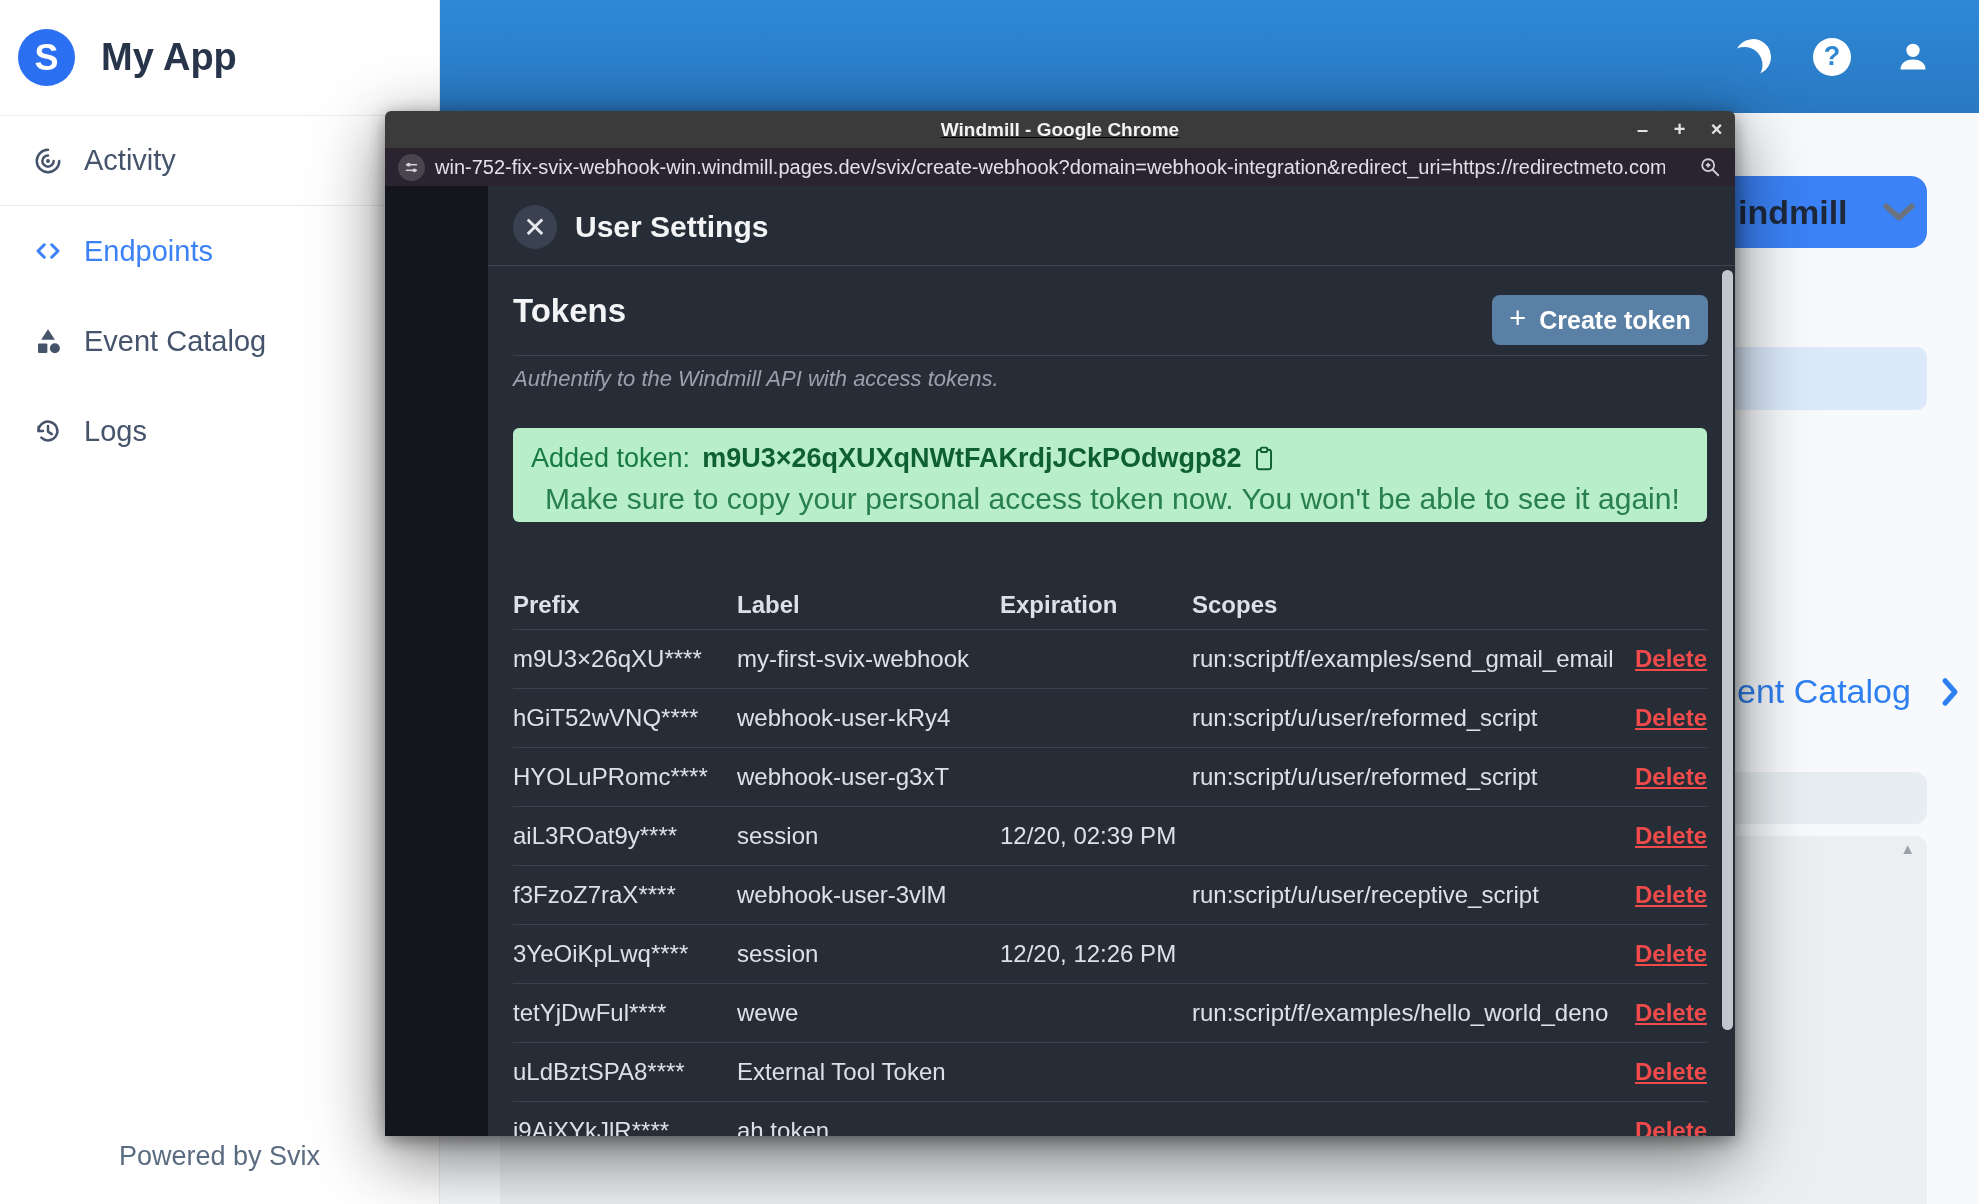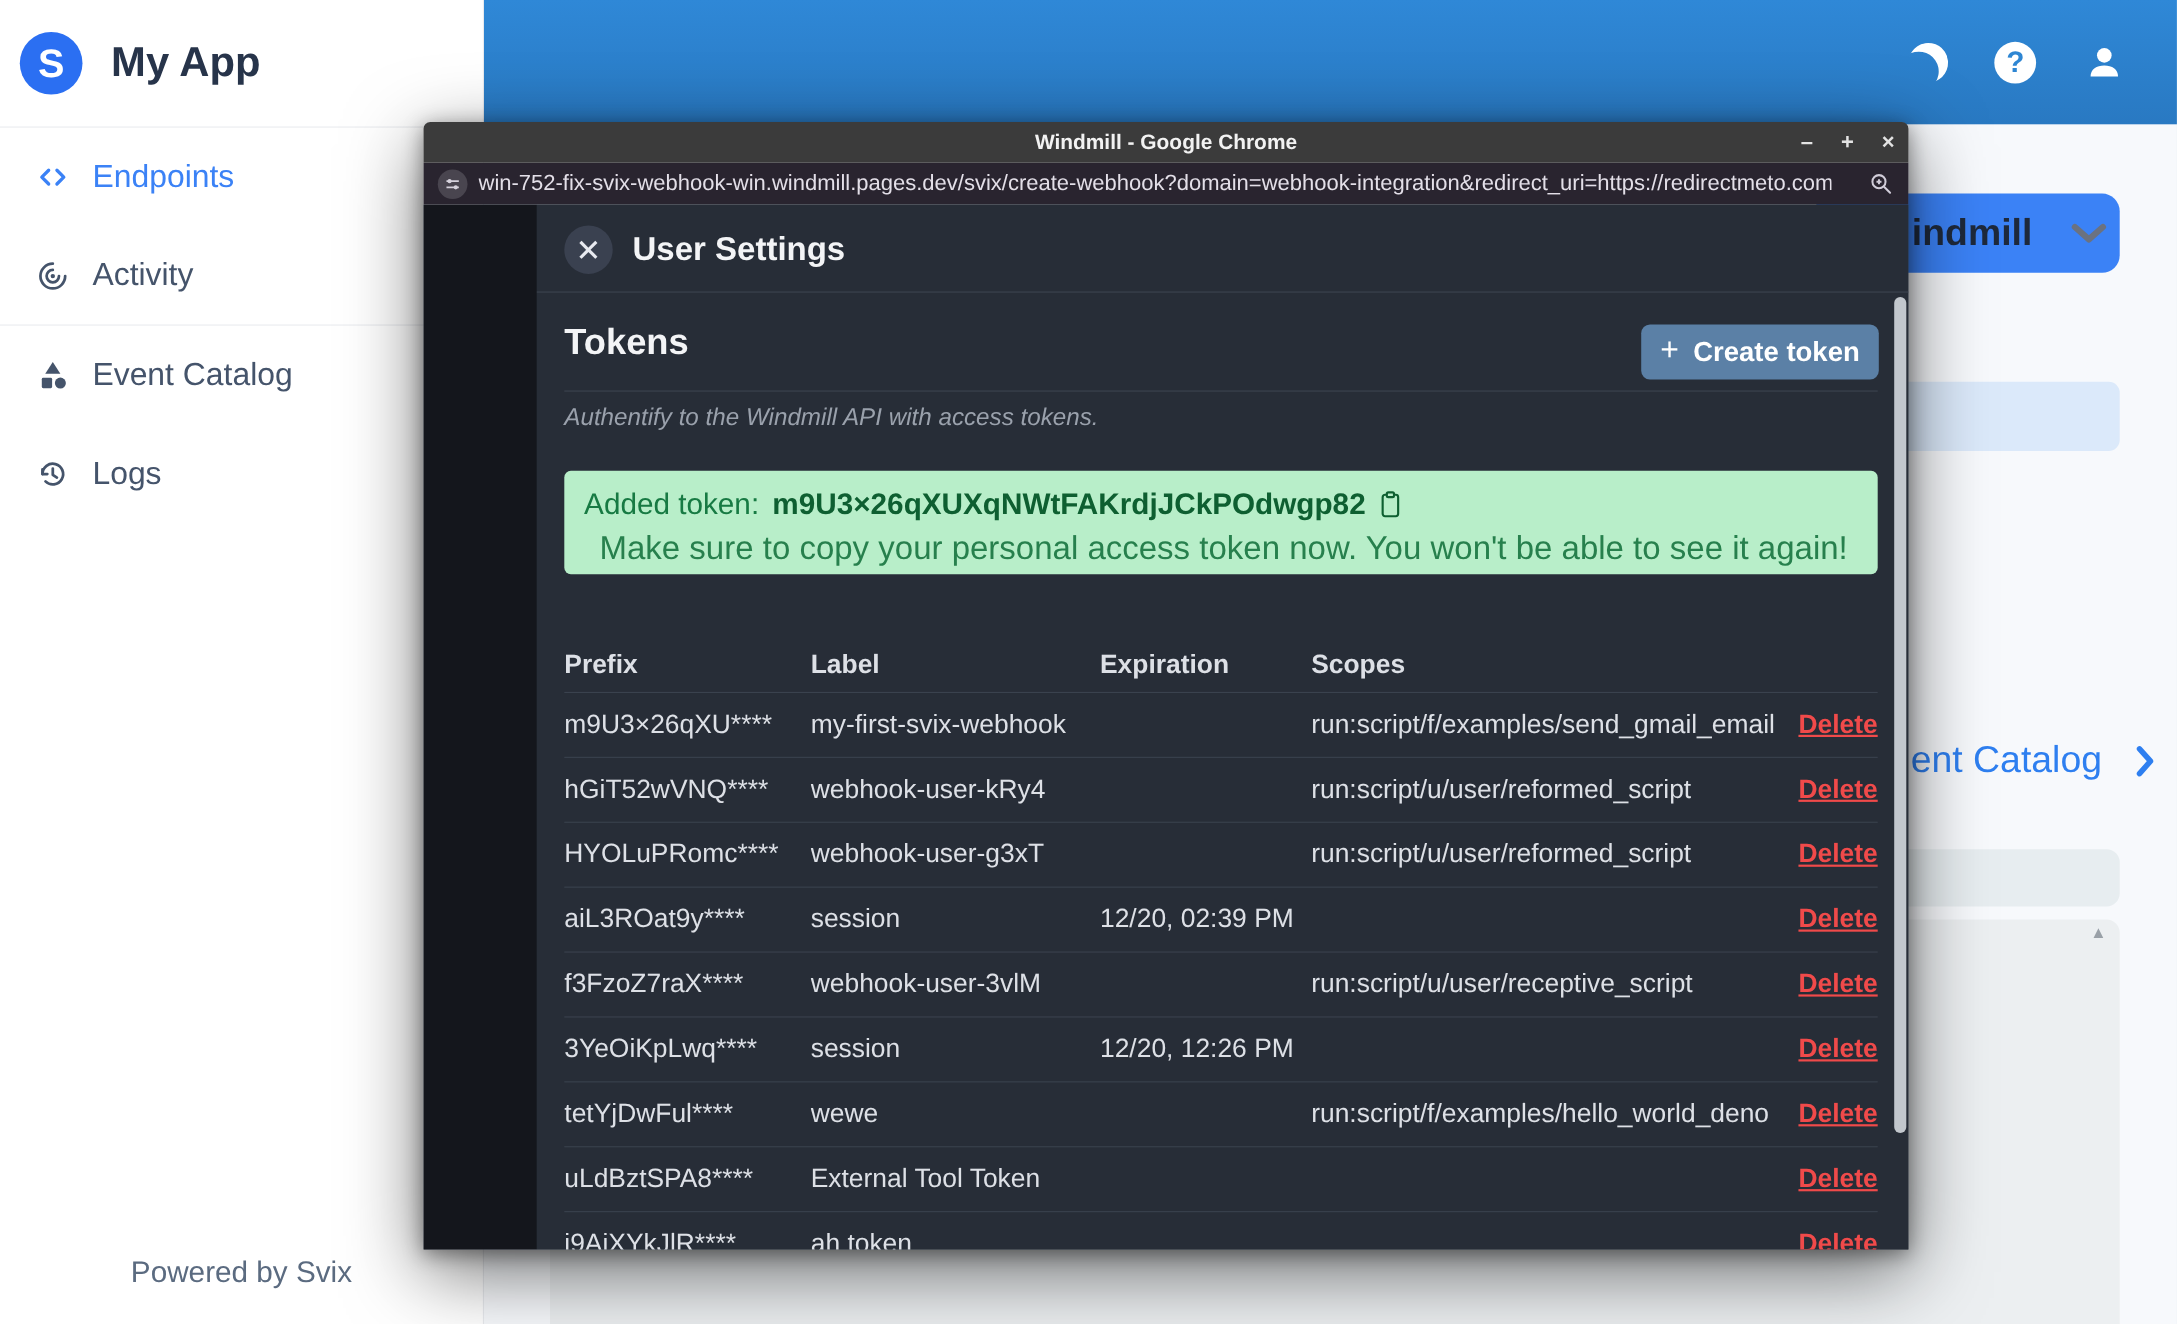--- a/index.html
+++ b/index.html
@@ -41,21 +41,21 @@
   .bg-slatebar { position:absolute; left:1500px; top:772px; width:427px; height:52px;
                  background:#e7edf0; border-radius:12px; z-index:1; }
   .bg-panel { position:absolute; left:500px; top:836px; width:1427px; height:368px;
               background:#eceff1; border-radius:12px 12px 0 0; z-index:1; }
   .bg-panel .scroll-up { position:absolute; right:12px; top:4px; font-size:15px; color:#99a0a7; }
 
   
   #chrome { position:absolute; left:385px; top:111px; width:1350px; height:1025px; z-index:2;
             border-radius:6px 6px 0 0; box-shadow:0 20px 70px rgba(0,0,0,.55), 0 4px 18px rgba(0,0,0,.4); }
   #titlebar { height:37px; background:#3b3b3b; border-radius:6px 6px 0 0; position:relative;
-              display:flex; align-items:center; justify-content:center; }
+              display:flex; align-items:center; justify-content:center;text-decoration:underline; }
   #titlebar .title { color:#f2f2f2; font-size:19px; font-weight:bold; }
   .win-controls { position:absolute; right:0; top:0; height:37px; display:flex; align-items:center;
                   gap:0; }
   .win-btn { width:37px; height:37px; display:flex; align-items:center; justify-content:center;
              color:#e3e3e3; font-size:20px; font-weight:bold; cursor:pointer; }
   #urlbar { height:38px; background:#29242f; display:flex; align-items:center; position:relative; }
   .site-chip { width:27px; height:27px; border-radius:50%; background:#49454f; margin-left:13px;
                display:flex; align-items:center; justify-content:center; flex:none; }
   .url-text { margin-left:10px; color:#e3dfe8; font-size:20px; white-space:nowrap; overflow:hidden;
               width:1230px; }
@@ -99,35 +99,35 @@
 </style>
 </head>
 <body>
 
 <div id="sidebar">
   <div class="side-head">
     <div class="logo-circle">S</div>
     <div class="app-name">My App</div>
   </div>
 
-  <div class="side-item active">
-    <svg viewBox="0 0 24 24" fill="none" stroke="currentColor" stroke-width="2.4">
-      <polyline points="9,7 4,12 9,17" stroke-linecap="round" stroke-linejoin="round"></polyline>
-      <polyline points="15,7 20,12 15,17" stroke-linecap="round" stroke-linejoin="round"></polyline>
-    </svg>
-    <span>Endpoints</span>
-  </div>
-
   <div class="side-item first">
     <svg viewBox="0 0 24 24" fill="none" stroke="currentColor" stroke-width="2">
       <path d="M12 3 a9 9 0 1 0 9 9" stroke-linecap="round"></path>
       <path d="M12 7.5 a4.5 4.5 0 1 0 4.5 4.5" stroke-linecap="round"></path>
       <circle cx="12" cy="12" r="1.6" fill="currentColor" stroke="none"></circle>
     </svg>
     <span>Activity</span>
+  </div>
+
+  <div class="side-item active">
+    <svg viewBox="0 0 24 24" fill="none" stroke="currentColor" stroke-width="2.4">
+      <polyline points="9,7 4,12 9,17" stroke-linecap="round" stroke-linejoin="round"></polyline>
+      <polyline points="15,7 20,12 15,17" stroke-linecap="round" stroke-linejoin="round"></polyline>
+    </svg>
+    <span>Endpoints</span>
   </div>
 
   <div class="side-item">
     <svg viewBox="0 0 24 24" fill="currentColor">
       <path d="M12 2.5 L17.5 11 H6.5 Z"></path>
       <rect x="4" y="14" width="7.5" height="7.5" rx="1"></rect>
       <circle cx="17.5" cy="17.8" r="4"></circle>
     </svg>
     <span>Event Catalog</span>
   </div>

